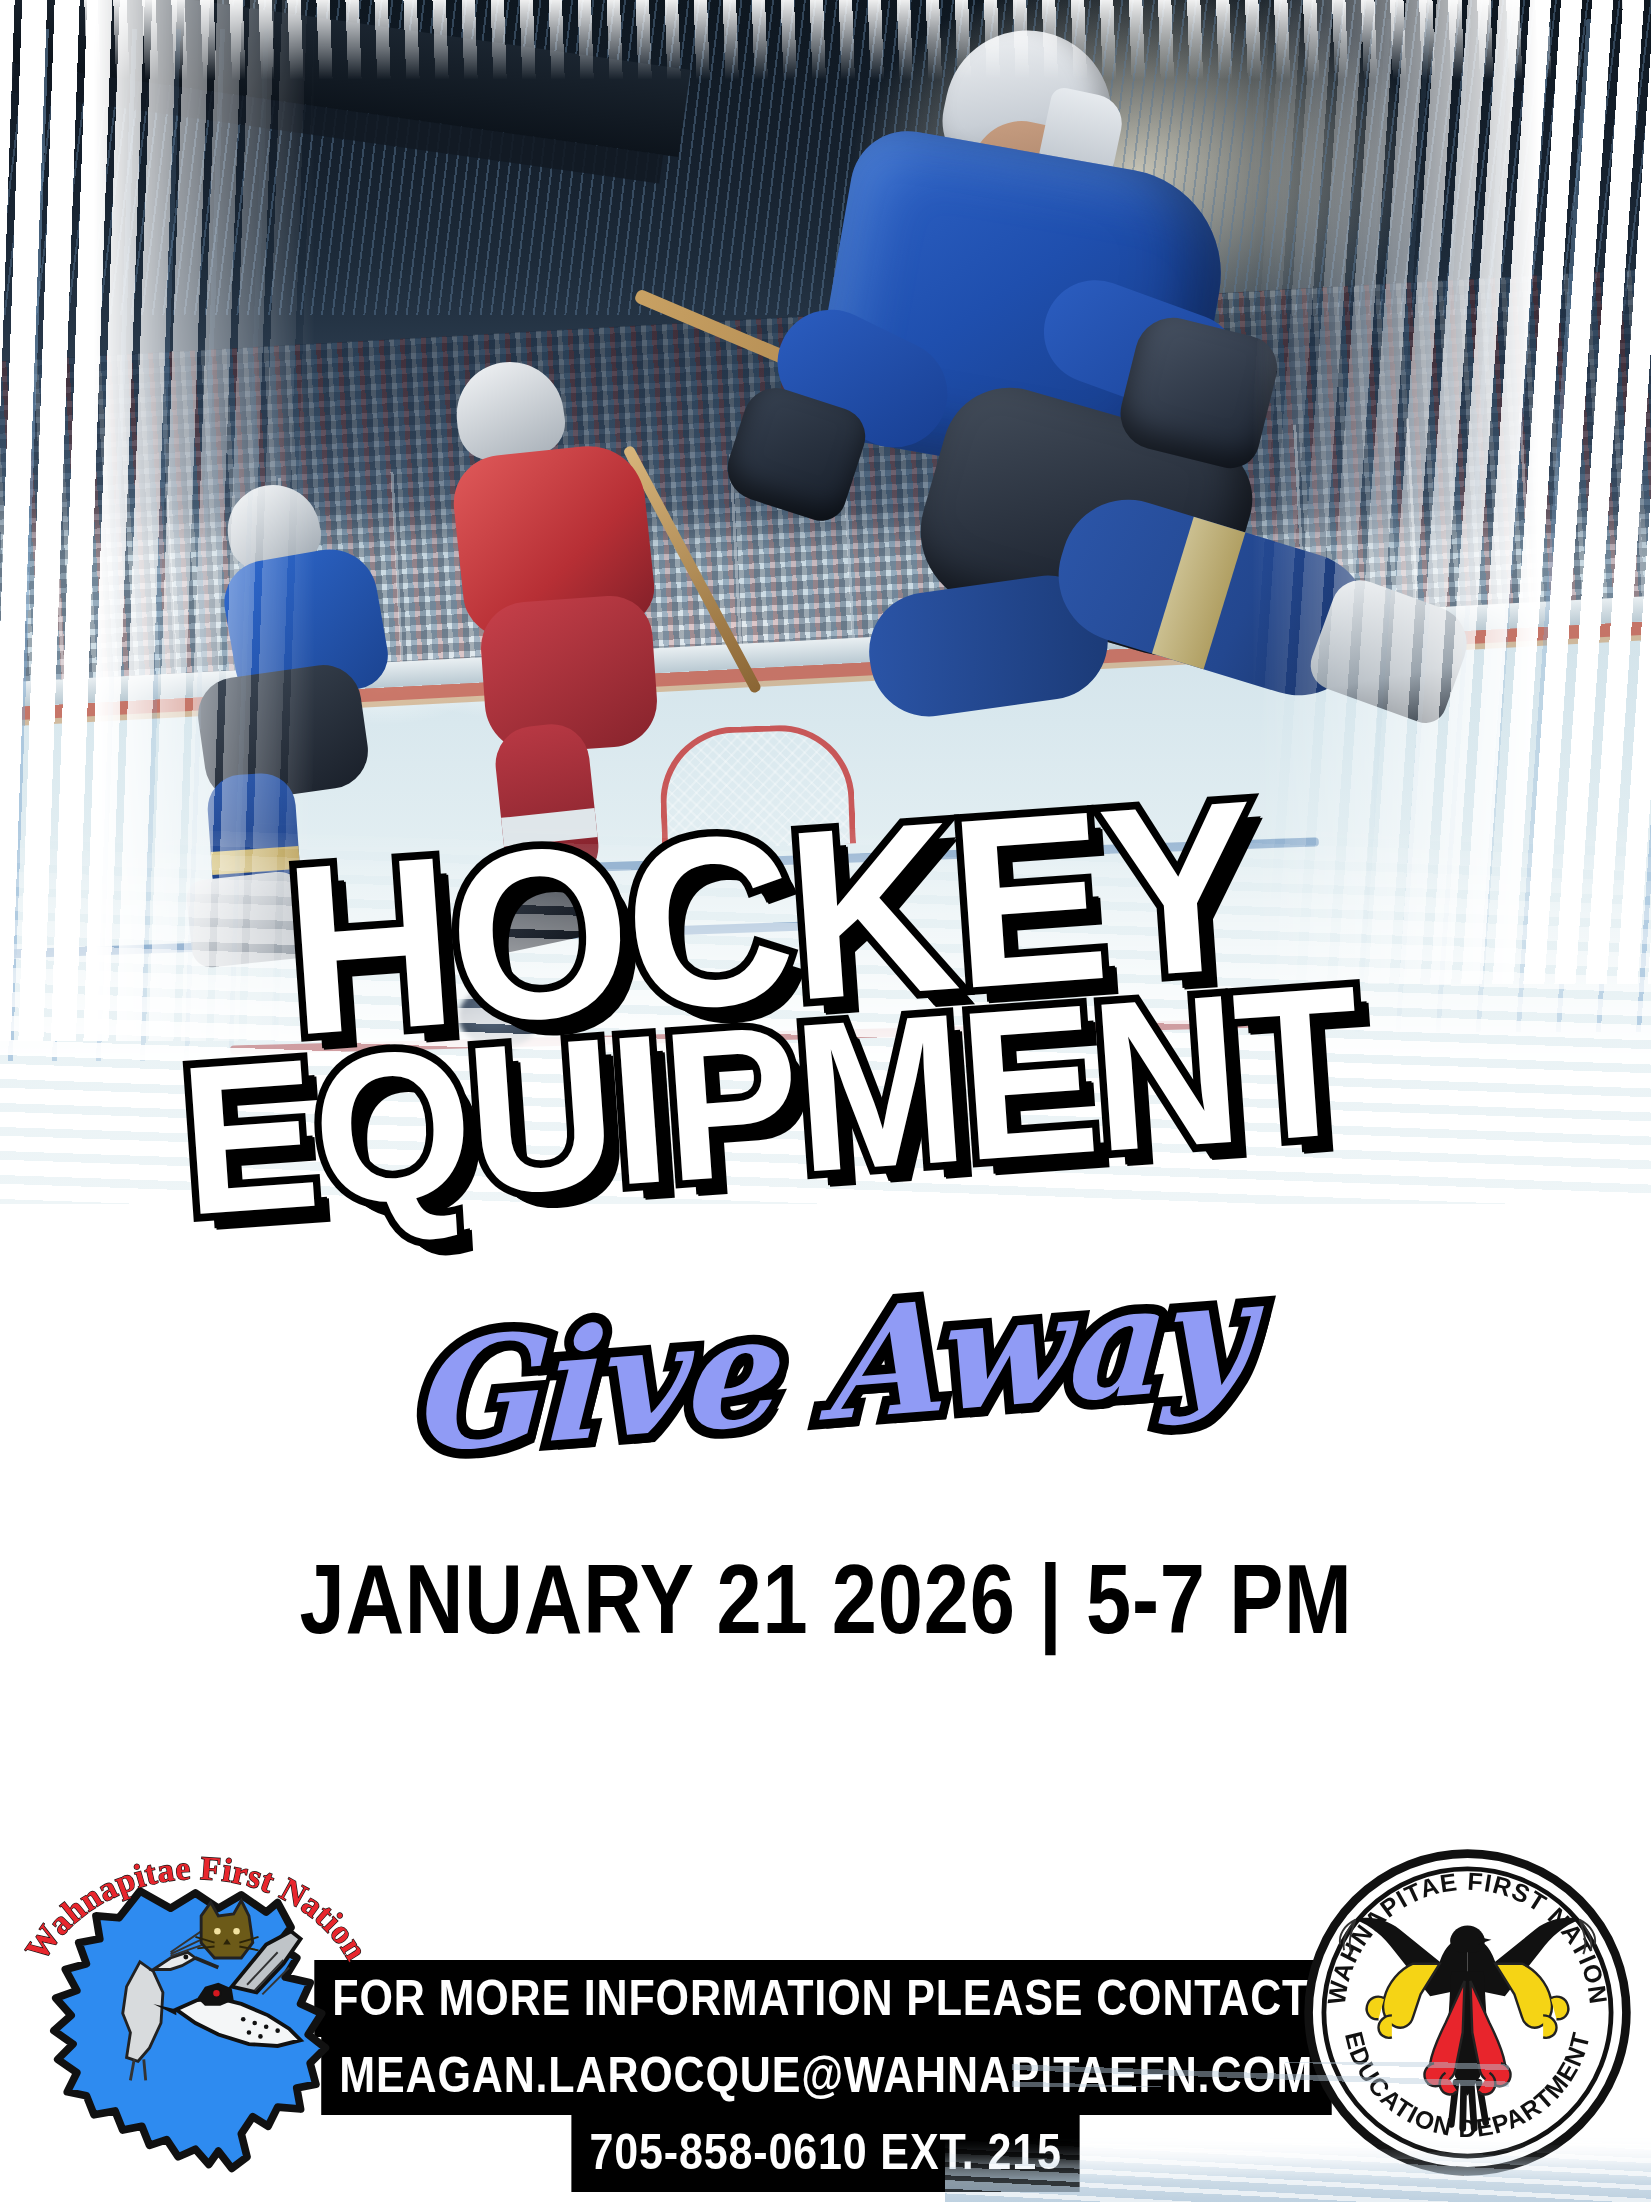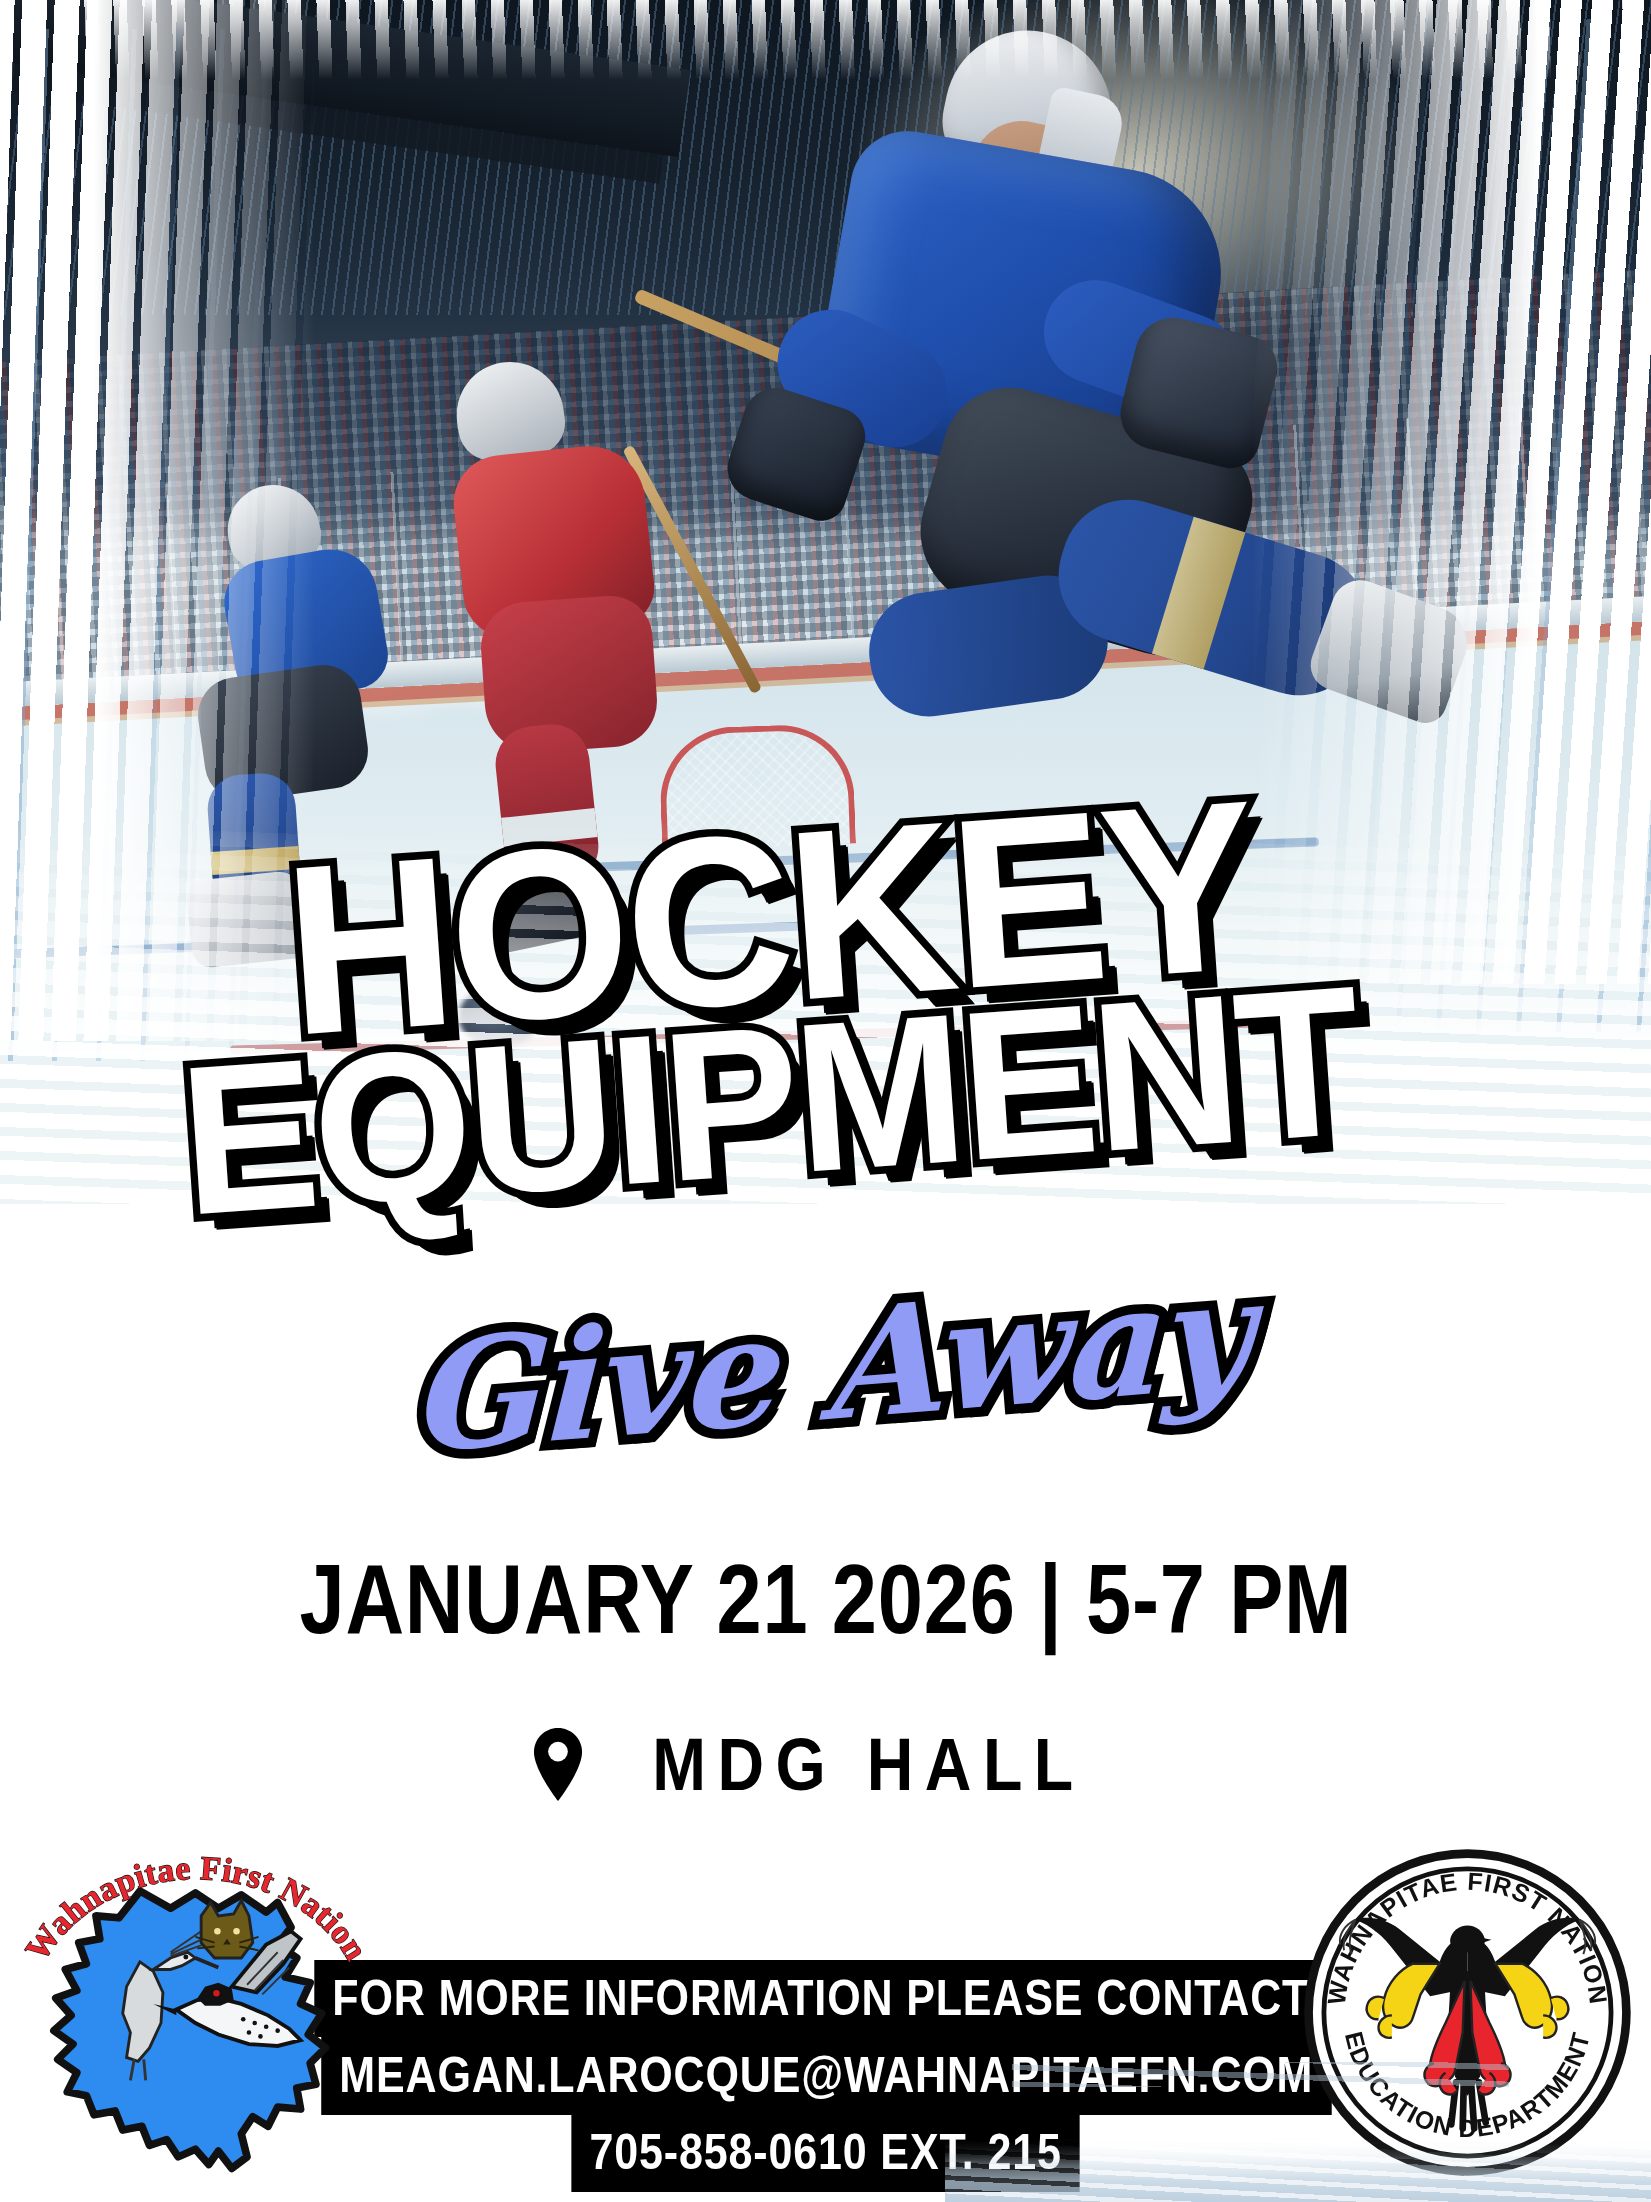--- a/index.html
+++ b/index.html
@@ -692,27 +692,20 @@
   </div>
 
   <div class="title-wrap">
     <div class="title-line title-hockey">HOCKEY</div>
     <div class="title-line title-equipment">EQUIPMENT</div>
     <div class="title-script">Give Away</div>
   </div>
 
   <div class="date-line">JANUARY 21 2026 | 5-7 PM</div>
 
-  <div class="loc-line">
-    <svg class="loc-pin" viewBox="0 0 24 34">
-      <path d="M12 0C5.8 0 0.8 5 0.8 11.2 0.8 19.8 12 34 12 34S23.2 19.8 23.2 11.2C23.2 5 18.2 0 12 0Z" fill="#000"></path>
-      <circle cx="12" cy="11" r="4.6" fill="#fff"></circle>
-    </svg>
-    <span class="loc-text">MDG HALL</span>
-  </div>
 
   <div class="contact">
     <div class="contact-bar">FOR MORE INFORMATION PLEASE CONTACT:</div>
     <div class="contact-bar">MEAGAN.LAROCQUE@WAHNAPITAEFN.COM</div>
     <div class="contact-bar">705-858-0610 EXT. 215</div>
   </div>
 
   <div class="logo-left">
     <svg class="lake" viewBox="0 0 348 320">
       <path d="M118 22 L150 40 L176 24 L200 40 L224 26 L250 44 L262 34 L276 60

